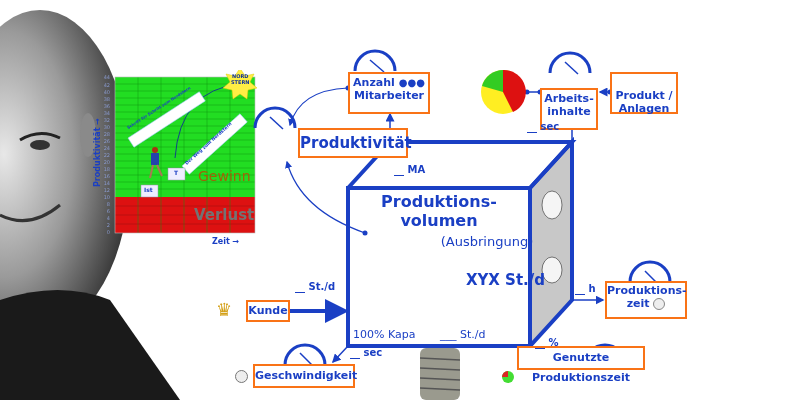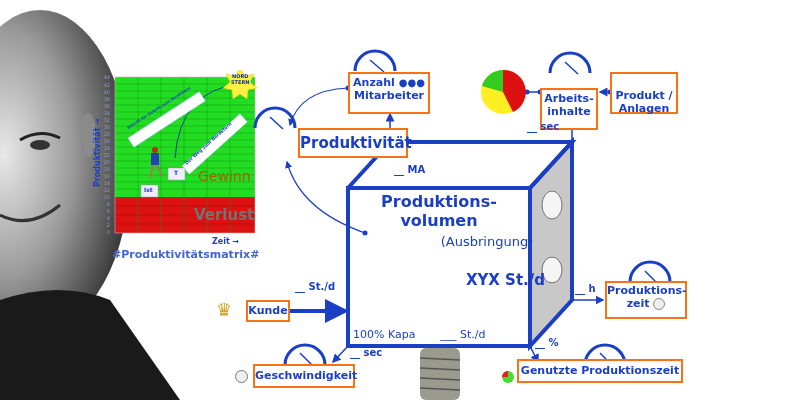--- a/index.html
+++ b/index.html
@@ -117,21 +117,20 @@
   <div class="lbl" style="left:141px;top:3px;font-size:5px;color:#113399;text-align:center;line-height:6px;">
     <span>NORD</span><br><span>STERN</span>
   </div>
   <div class="lbl" style="left:36px;top:56px;font-size:4px;transform:rotate(-33deg);transform-origin:left top;">Schritt für Schritt zum Nordstern</div>
   <div class="lbl" style="left:94px;top:92px;font-size:4.5px;transform:rotate(-42deg);transform-origin:left top;">Der Weg zum Nordstern</div>
   <div class="lbl" style="left:54px;top:116px;font-size:6px;">Ist</div>
   <div class="lbl" style="left:84px;top:99px;font-size:6px;">T</div>
   <div class="lbl" style="left:108px;top:98px;font-size:14px;color:#a16207;font-weight:normal;">Gewinn</div>
   <div class="lbl" style="left:104px;top:136px;font-size:15px;color:#737373;">Verlust</div>
   <div class="lbl" style="left:122px;top:167px;font-size:8px;">Zeit →</div>
-  <div class="lbl" style="left:22px;top:178px;font-size:11px;color:#4466cc;">#Produktivitätsmatrix#</div>
 </div>
 
 <svg width="800" height="400" style="pointer-events:none;">
   <defs>
     <marker id="arr" markerWidth="6" markerHeight="6" refX="5" refY="3" orient="auto">
       <path d="M0,0 L6,3 L0,6 Z" fill="#1a3fc4"></path>
     </marker>
   </defs>
 
   <polygon points="348,188 390,142 572,142 572,300" fill="none"></polygon>
@@ -215,21 +214,21 @@
 <div class="box" style="left:610px;top:72px;width:68px;height:42px;font-size:11px;padding-top:16px;">
   <span>Produkt /</span><br><span>Anlagen</span>
 </div>
 
 <div class="box" style="left:605px;top:281px;width:82px;height:38px;font-size:11px;padding-top:2px;">
   <span>Produktions-</span><br>
   <span>zeit</span>
   <span style="display:inline-block;width:10px;height:10px;border-radius:50%;border:1px solid #888;background:#eee;vertical-align:middle;"></span>
 </div>
 
-<div class="box" style="left:517px;top:359px;width:166px;height:24px;font-size:11px;line-height:20px;">Genutzte Produktionszeit</div>
+<div class="box" style="left:517px;top:346px;width:128px;height:24px;font-size:11px;line-height:20px;">Genutzte Produktionszeit</div>
 
 <div class="box" style="left:253px;top:364px;width:102px;height:24px;font-size:11px;line-height:20px;">Geschwindigkeit</div>
 <div class="abs" style="left:235px;top:370px;width:11px;height:11px;border-radius:50%;border:1.5px solid #777;background:#eee;"></div>
 
 <div class="box" style="left:246px;top:300px;width:44px;height:22px;font-size:11px;line-height:18px;">Kunde</div>
 <div class="abs" style="left:216px;top:300px;font-size:18px;color:#d4a017;line-height:20px;">♛</div>
 
 <div class="lbl" style="left:350px;top:192px;width:178px;text-align:center;font-size:16px;line-height:19px;">
   <span>Produktions-</span><br><span>volumen</span>
 </div>

